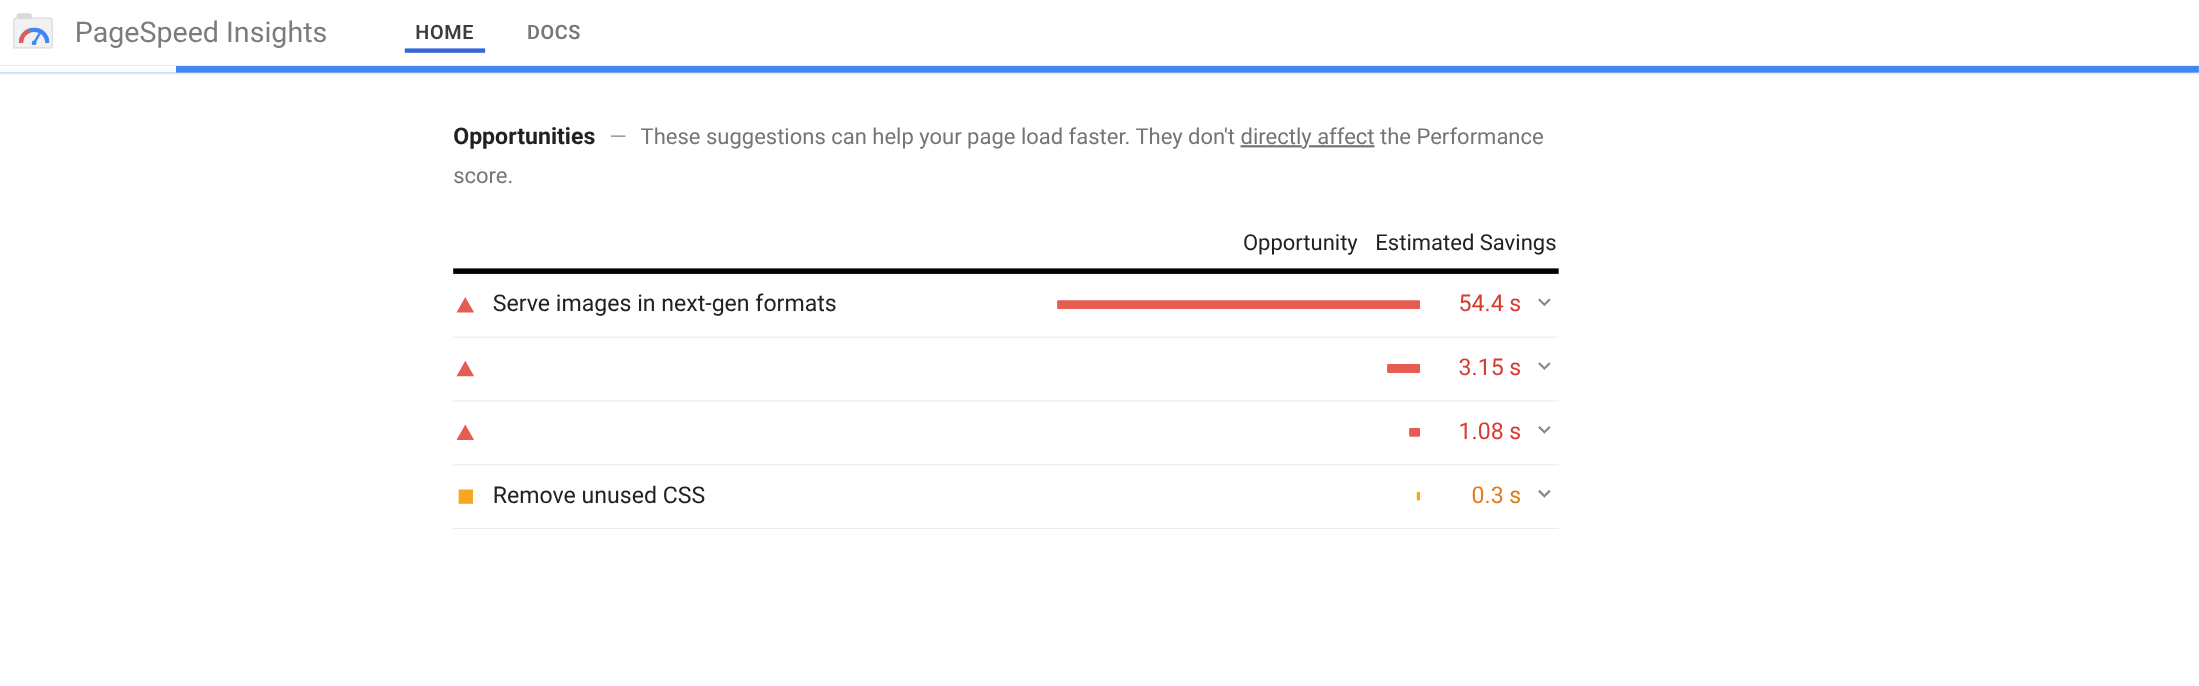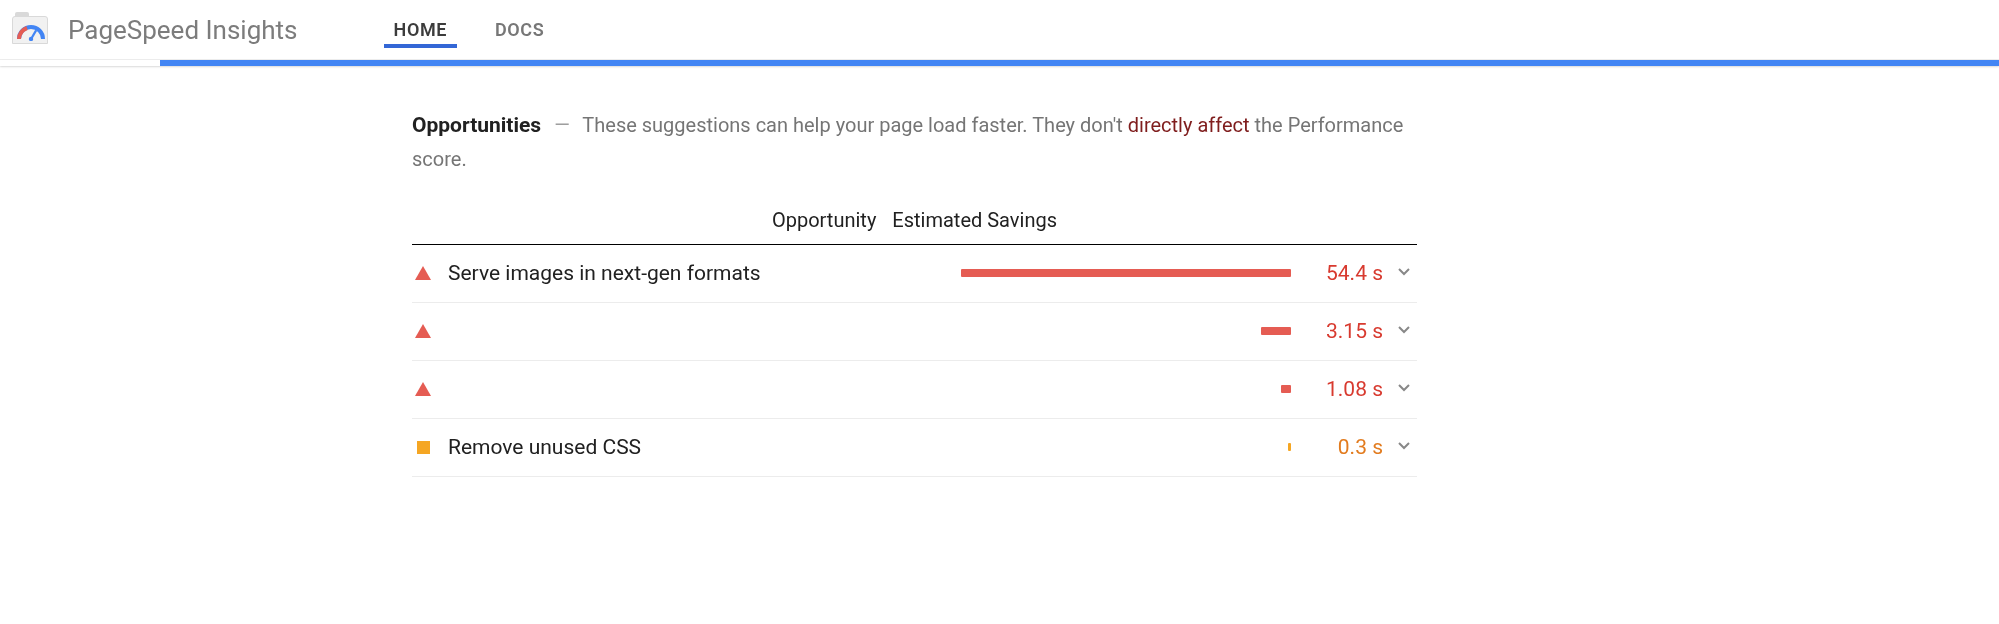--- a/index.html
+++ b/index.html
@@ -35,21 +35,21 @@
     border-radius: 2px 2px 0 0;
   }
   .logo svg { position: absolute; bottom: 2px; left: 4px; }
   .app-title {
     font-size: 26px;
     color: #7c7c7c;
     font-weight: 400;
     flex: 0 0 auto;
     margin-right: 80px;
   }
-  .tabs { display: flex; gap: 48px; height: 100%; margin-left: 16px; }
+  .tabs { display: flex; gap: 48px; height: 100%; }
   .tab {
     font-size: 18px;
     font-weight: 600;
     letter-spacing: 0.6px;
     color: #777;
     height: 100%;
     display: flex;
     align-items: center;
     cursor: pointer;
     position: relative;
@@ -86,28 +86,28 @@
     color: #757575;
     line-height: 1.65;
     margin-bottom: 26px;
   }
   .section-intro .title {
     color: #212121;
     font-weight: 700;
     font-size: 21px;
   }
   .dash { margin: 0 8px; color: #9e9e9e; }
-  .link { color: #7f1d1d; cursor: pointer; }
+  .link { color: #737373; cursor: pointer; text-decoration: underline; }
   .table-head {
     display: flex;
-    justify-content: center;
+    justify-content: flex-end;
     font-size: 20px;
     color: #212121;
     padding: 6px 2px 12px;
-    border-bottom: 1px solid #000000;
+    border-bottom: 5px solid #000000;
     gap: 16px;
   }
   .row {
     display: flex;
     align-items: center;
     height: 58px;
     border-bottom: 1px solid #ececec;
     cursor: pointer;
   }
   .sev-icon {

